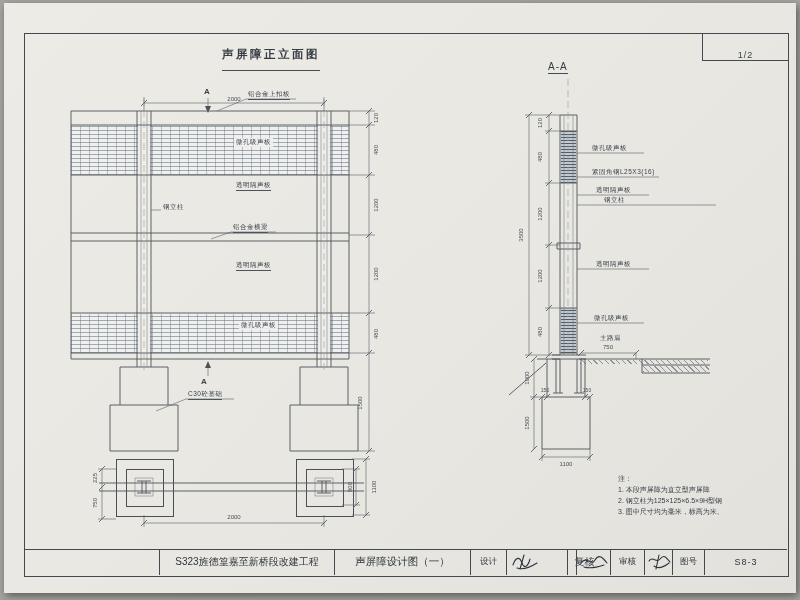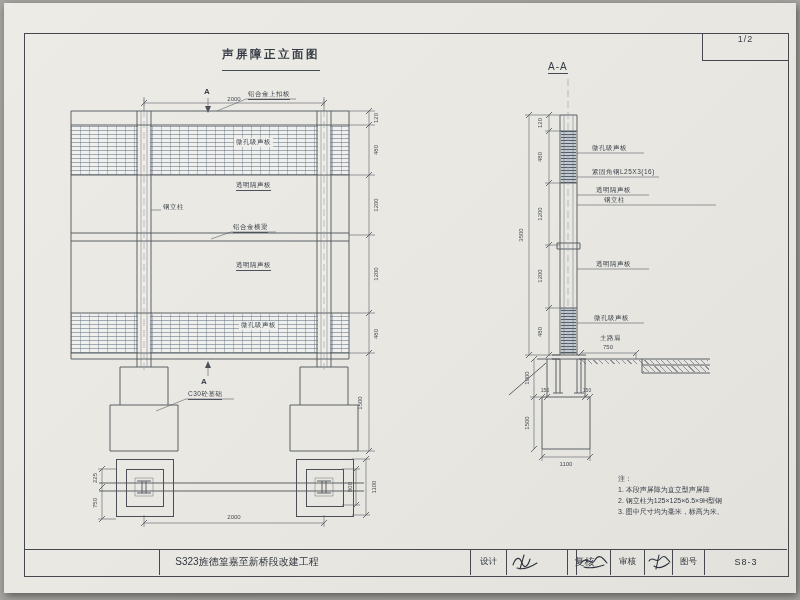--- a/index.html
+++ b/index.html
@@ -2,21 +2,21 @@
 <html><head>
 <meta charset="utf-8">
 <style>
   html,body{margin:0;padding:0;background:#a09e9a;font-family:"Liberation Sans",sans-serif;}
   .stage{position:relative;width:800px;height:600px;overflow:hidden;background:#a6a4a0;}
   .paper{position:absolute;left:4px;top:3px;width:792px;height:590px;
          background:linear-gradient(135deg,#edebe6 0%,#e9e7e1 55%,#e2e1db 100%);
          box-shadow:2px 3px 8px rgba(0,0,0,.45);}
   .frame{position:absolute;left:20px;top:30px;width:763px;height:542px;border:1.2px solid #45494f;}
   .pagebox{position:absolute;left:698px;top:31px;width:85px;height:26px;border-left:1px solid #45494f;border-bottom:1px solid #45494f;
-           display:flex;align-items:flex-start;justify-content:center;font-size:9px;color:#3c4148;letter-spacing:1px;}
+           display:flex;align-items:flex-end;justify-content:center;font-size:9px;color:#3c4148;letter-spacing:1px;}
   .mesh{position:absolute;background-color:#f0f1ee;
     background-image:
       repeating-linear-gradient(0deg,rgba(95,110,130,.55) 0,rgba(95,110,130,.55) .8px,transparent .8px,transparent 4px),
       repeating-linear-gradient(90deg,rgba(95,110,130,.40) 0,rgba(95,110,130,.40) .8px,transparent .8px,transparent 9px);}
   .dense{position:absolute;background:#c3cad0;
     background-image:repeating-linear-gradient(0deg,rgba(55,65,80,.8) 0,rgba(55,65,80,.8) 1px,transparent 1px,transparent 3px);}
   .rhatch{position:absolute;
     background-image:repeating-linear-gradient(45deg,rgba(80,90,105,.6) 0,rgba(80,90,105,.6) .8px,transparent .8px,transparent 4px);}
   .colfill{position:absolute;background:#eeede8;}
   .sq{position:absolute;border:1px solid #4a4f57;}
@@ -178,20 +178,21 @@
 
   <div class="notes">
     <div>注：</div>
     <div>1. 本段声屏障为直立型声屏障</div>
     <div>2. 钢立柱为125×125×6.5×9H型钢</div>
     <div>3. 图中尺寸均为毫米，标高为米。</div>
   </div>
 
   <div class="tbtop"></div>
   <div class="tb" style="left:155px;width:175px;font-size:10px;">S323旌德篁嘉至新桥段改建工程</div>
+  <div class="tb" style="left:330px;width:136px;font-size:10.5px;">声屏障设计图（一）</div>
   <div class="tb" style="left:466px;width:36px;font-size:8.5px;">设计</div>
   <div class="tb" style="left:502px;width:36px;">
     <svg width="32" height="22" viewBox="0 0 32 22">
       <g stroke="#2e3440" stroke-width="1.1" fill="none" stroke-linecap="round">
         <path d="M4,14 C7,5 11,6 13,12 S19,16 21,8"></path>
             <path d="M15,4 L11,18"></path>
             <path d="M8,17 C13,19 20,17 28,12"></path>
       </g>
     </svg>
   </div>

